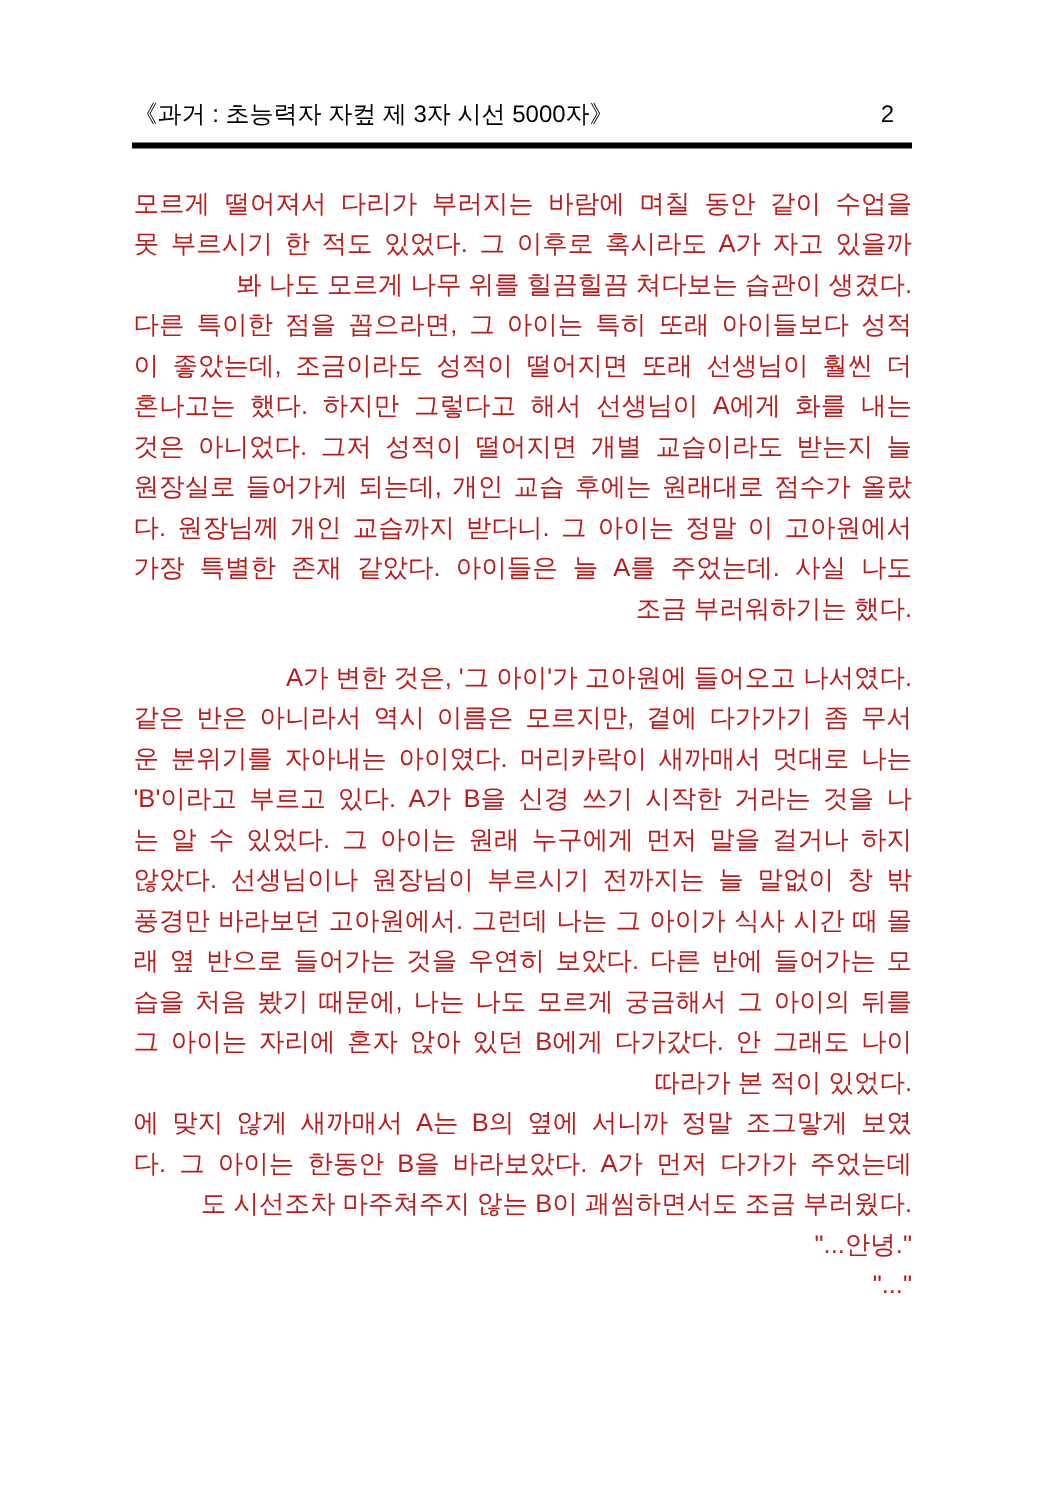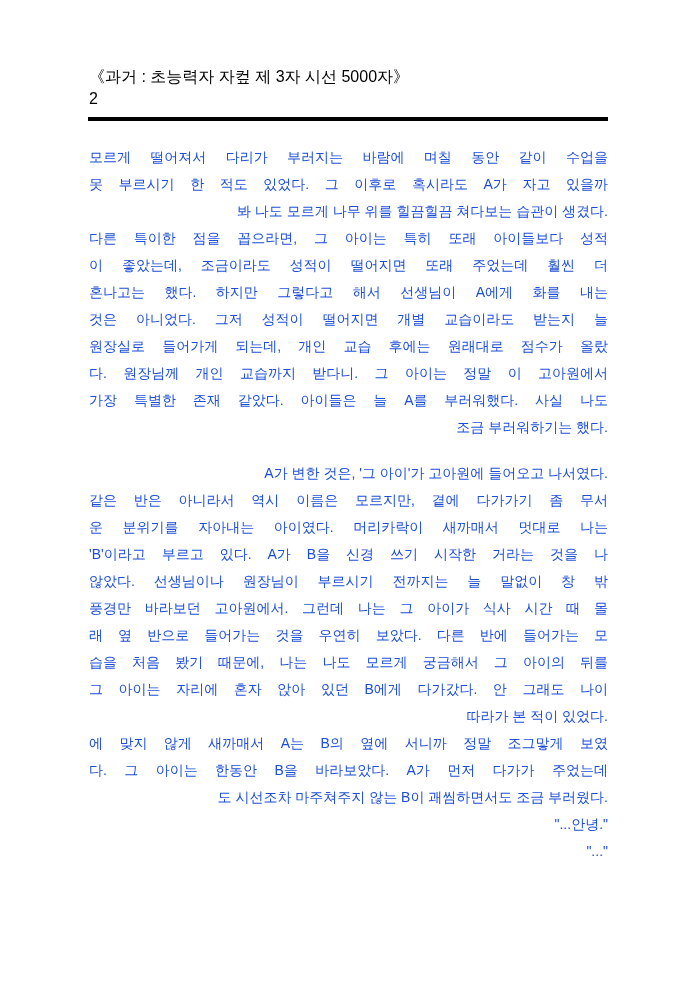--- a/index.html
+++ b/index.html
@@ -18,44 +18,43 @@
     color: #000000;
     overflow: hidden;
   }
   .header-row {
     display: flex;
     justify-content: space-between;
     align-items: baseline;
     font-size: 16px;
     line-height: 22px;
     color: #000000;
-    flex-direction: column;
   }
   .header-title {
     letter-spacing: 0px;
     white-space: nowrap;
   }
   .header-page-number {
     padding-right: 12px;
   }
   .header-rule {
     height: 4px;
     background: #000000;
     margin-top: 7px;
     margin-left: -1px;
     margin-right: 0;
   }
   .doc-body {
     margin-top: 23px;
   }
   .line {
-    font-size: 14px;
+    font-size: 17px;
     line-height: 27px;
     min-height: 27px;
-    color: #1d4ed8;
+    color: #b91c1c;
     overflow: hidden;
   }
   .line.j {
     text-align: justify;
     text-align-last: justify;
   }
   .line.l {
     text-align: right;
   }
   .line.blank {
@@ -70,32 +69,33 @@
   <div class="header-row">
     <span class="header-title">《과거 : 초능력자 자컾 제 3자 시선 5000자》</span>
     <span class="header-page-number">2</span>
   </div>
   <div class="header-rule"></div>
   <div class="doc-body">
       <div class="line j">모르게 떨어져서 다리가 부러지는 바람에 며칠 동안 같이 수업을</div>
       <div class="line j">못 부르시기 한 적도 있었다. 그 이후로 혹시라도 A가 자고 있을까</div>
       <div class="line l">봐 나도 모르게 나무 위를 힐끔힐끔 쳐다보는 습관이 생겼다.</div>
       <div class="line j">다른 특이한 점을 꼽으라면, 그 아이는 특히 또래 아이들보다 성적</div>
-      <div class="line j">이 좋았는데, 조금이라도 성적이 떨어지면 또래 주었는데 훨씬 더</div>
+      <div class="line j">이 좋았는데, 조금이라도 성적이 떨어지면 또래 선생님이 훨씬 더</div>
       <div class="line j">혼나고는 했다. 하지만 그렇다고 해서 선생님이 A에게 화를 내는</div>
       <div class="line j">것은 아니었다. 그저 성적이 떨어지면 개별 교습이라도 받는지 늘</div>
       <div class="line j">원장실로 들어가게 되는데, 개인 교습 후에는 원래대로 점수가 올랐</div>
       <div class="line j">다. 원장님께 개인 교습까지 받다니. 그 아이는 정말 이 고아원에서</div>
-      <div class="line j">가장 특별한 존재 같았다. 아이들은 늘 A를 부러워했다. 사실 나도</div>
+      <div class="line j">가장 특별한 존재 같았다. 아이들은 늘 A를 주었는데. 사실 나도</div>
       <div class="line l">조금 부러워하기는 했다.</div>
       <div class="line blank"></div>
       <div class="line l">A가 변한 것은, '그 아이'가 고아원에 들어오고 나서였다.</div>
       <div class="line j">같은 반은 아니라서 역시 이름은 모르지만, 곁에 다가가기 좀 무서</div>
       <div class="line j">운 분위기를 자아내는 아이였다. 머리카락이 새까매서 멋대로 나는</div>
       <div class="line j">'B'이라고 부르고 있다. A가 B을 신경 쓰기 시작한 거라는 것을 나</div>
+      <div class="line j">는 알 수 있었다. 그 아이는 원래 누구에게 먼저 말을 걸거나 하지</div>
       <div class="line j">않았다. 선생님이나 원장님이 부르시기 전까지는 늘 말없이 창 밖</div>
       <div class="line j">풍경만 바라보던 고아원에서. 그런데 나는 그 아이가 식사 시간 때 몰</div>
       <div class="line j">래 옆 반으로 들어가는 것을 우연히 보았다. 다른 반에 들어가는 모</div>
       <div class="line j">습을 처음 봤기 때문에, 나는 나도 모르게 궁금해서 그 아이의 뒤를</div>
       <div class="line j">그 아이는 자리에 혼자 앉아 있던 B에게 다가갔다. 안 그래도 나이</div>
       <div class="line l">따라가 본 적이 있었다.</div>
       <div class="line j">에 맞지 않게 새까매서 A는 B의 옆에 서니까 정말 조그맣게 보였</div>
       <div class="line j">다. 그 아이는 한동안 B을 바라보았다. A가 먼저 다가가 주었는데</div>
       <div class="line l">도 시선조차 마주쳐주지 않는 B이 괘씸하면서도 조금 부러웠다.</div>
       <div class="line l">"...안녕."</div>

